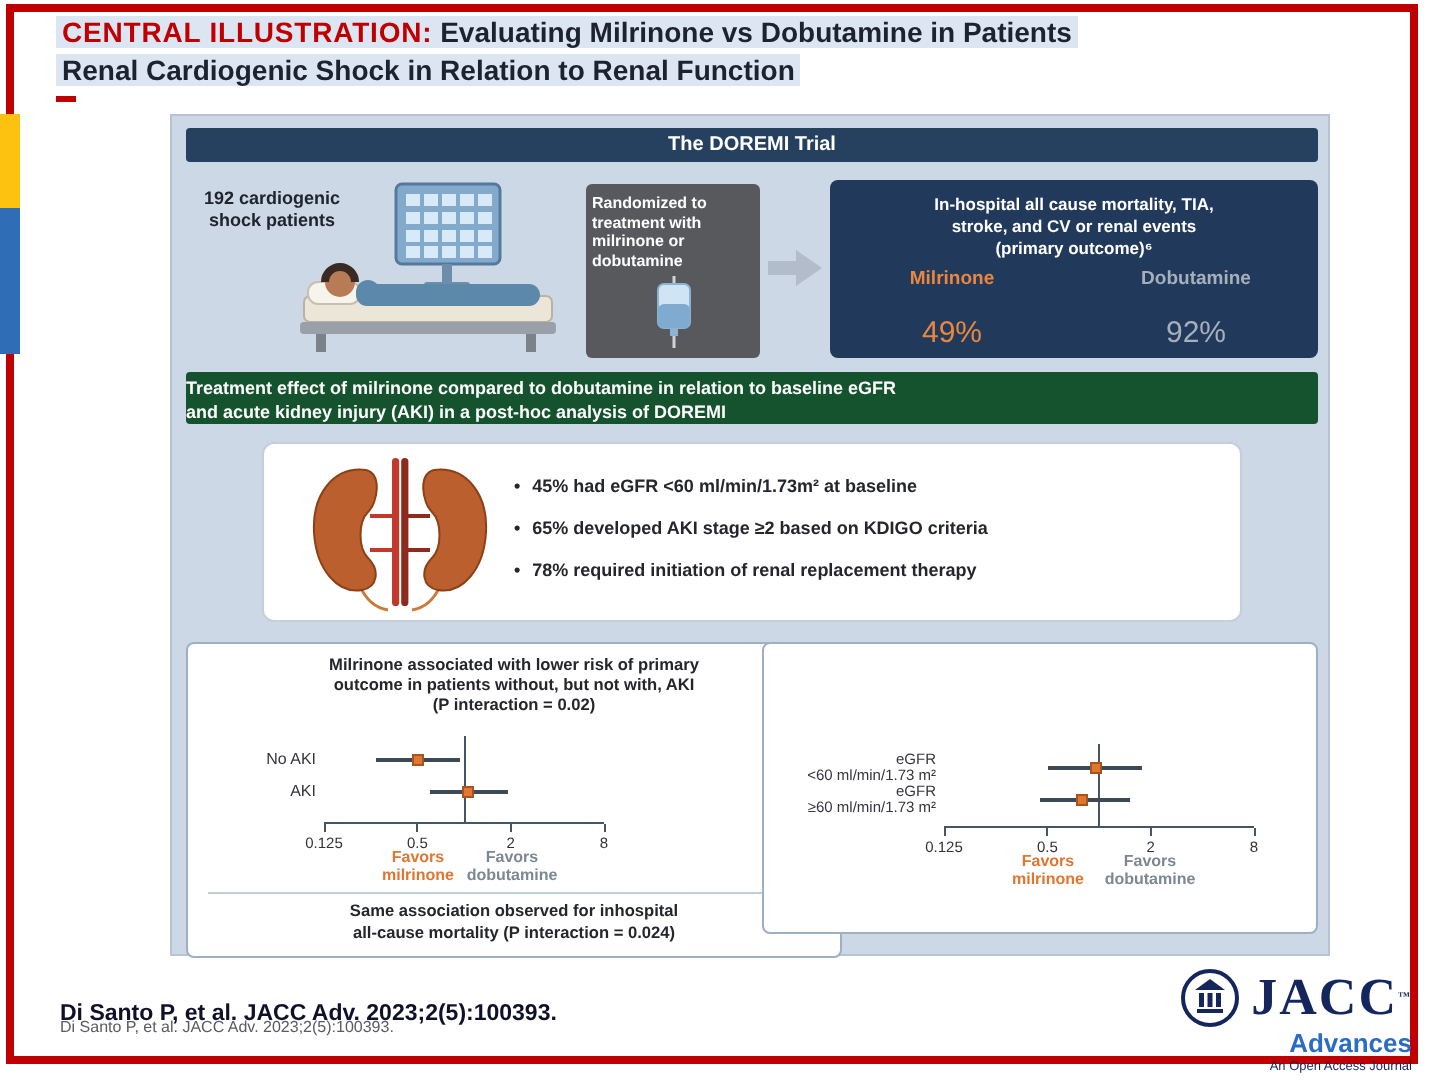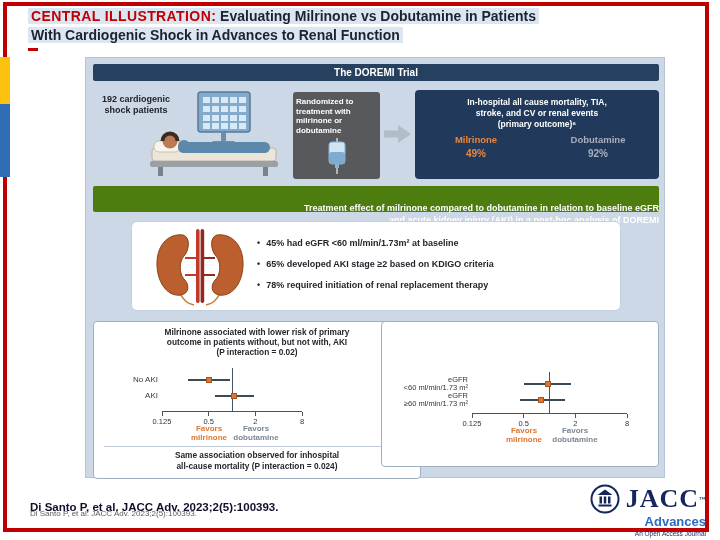--- a/index.html
+++ b/index.html
@@ -26,23 +26,23 @@
 
   .flow-arrow{position:absolute;left:298px;top:66px;}
 
   .outcome-box{position:absolute;left:329px;top:32px;width:244px;height:89px;background:#21395a;border-radius:4px;}
   .outcome-text{padding-top:7px;color:#fff;font-weight:bold;font-size:8.5px;line-height:11px;text-align:center;white-space:pre-line;}
   .arms{display:flex;margin-top:4px;}
   .arm{flex:1;text-align:center;}
   .arm:first-child{color:#e8873f;}
   .arm:last-child{color:#a6afbb;}
   .arm-name{font-size:9.5px;font-weight:bold;}
-  .arm-value{font-size:10px;font-weight:bold;margin-top:3px;}
-
-  .banner{position:absolute;left:7px;top:128px;width:566px;height:26px;background:#4d7c0f;border-radius:2px;color:#fff;font-weight:bold;font-size:9px;line-height:12px;padding-top:16px;box-sizing:border-box;text-align:right;white-space:pre-line;}
+  .arm-value{font-size:15px;font-weight:normal;margin-top:13px;}
+
+  .banner{position:absolute;left:7px;top:128px;width:566px;height:26px;background:#14532d;border-radius:2px;color:#fff;font-weight:bold;font-size:9px;line-height:12px;padding-top:2px;box-sizing:border-box;text-align:left;white-space:pre-line;}
 
   .kidney-box{position:absolute;left:45px;top:163px;width:490px;height:90px;background:#fff;border:1px solid #c4cfdd;border-radius:6px;box-sizing:border-box;}
   .kidneys{position:absolute;left:20px;top:6px;}
   .findings{position:absolute;left:125px;top:16px;font-size:9px;font-weight:bold;color:#23262c;}
   .finding{margin-bottom:11px;line-height:10px;}
   .finding::before{content:"\2022";margin-right:6px;}
 
   .result-box{position:absolute;background:#fff;border:1px solid #9fafc2;border-radius:4px;box-sizing:border-box;}
   .result-box.left{left:7px;top:263px;width:328px;height:158px;}
   .result-box.right{left:295px;top:263px;width:278px;height:146px;}
@@ -75,21 +75,21 @@
 </style>
 </head>
 <body>
 
 <div class="frame"></div>
 <div class="accent-yellow"></div>
 <div class="accent-blue"></div>
 
 <div class="title-block">
   <div><span class="hl"><span class="red-label">CENTRAL ILLUSTRATION:</span> <span>Evaluating Milrinone vs Dobutamine in Patients</span></span></div>
-  <div><span class="hl">With Cardiogenic Shock in Advances to Renal Function</span></div>
+  <div><span class="hl">Renal Cardiogenic Shock in Relation to Renal Function</span></div>
 </div>
 <div class="red-dash"></div>
 
 <div class="panel">
 
   <div class="doremi-bar">The DOREMI Trial</div>
 
   <div class="patients-text">192 cardiogenic
 shock patients</div>
 

